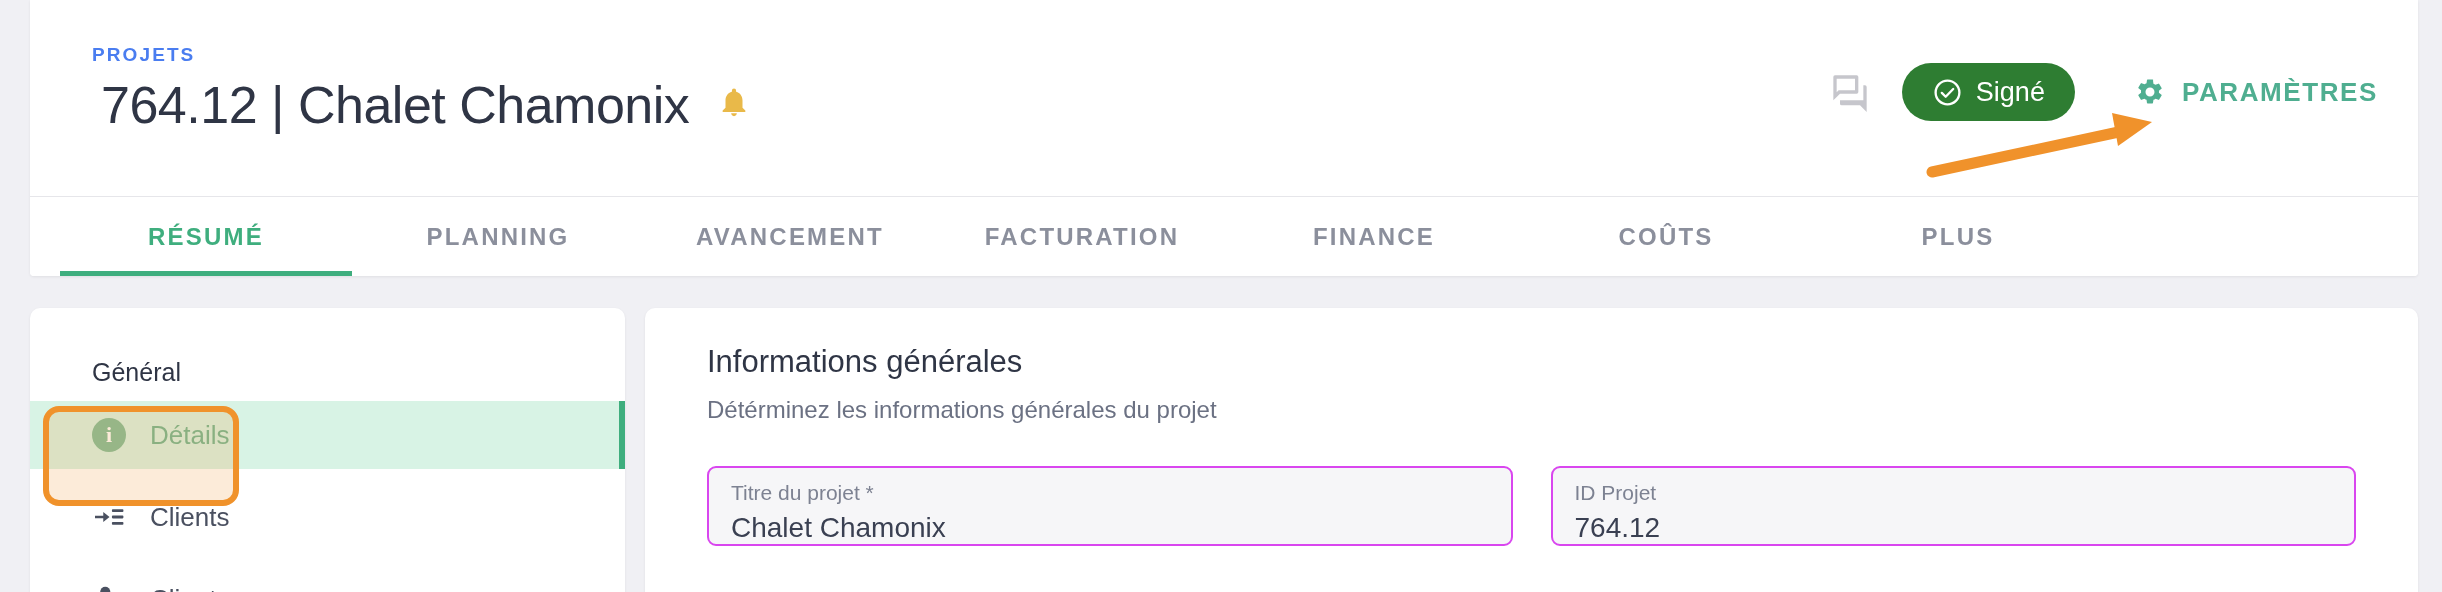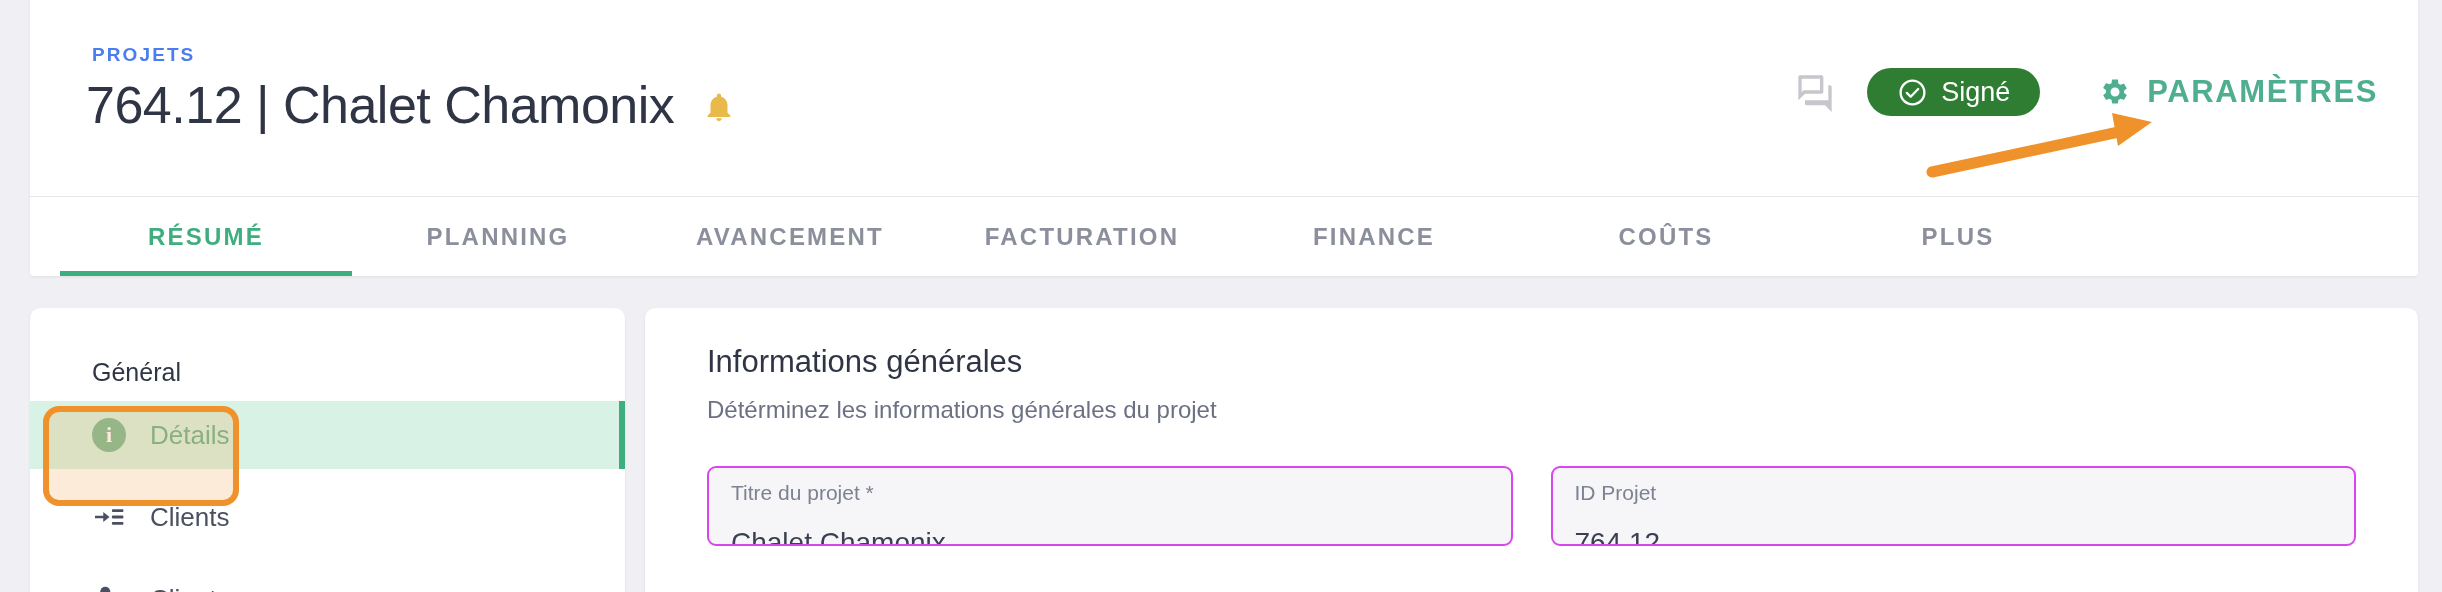--- a/index.html
+++ b/index.html
@@ -46,24 +46,23 @@
     top: 44px;
     font-size: 19px;
     font-weight: 600;
     letter-spacing: 2.1px;
     color: #4a7df0;
     cursor: pointer;
   }
 
   .title-row {
     position: absolute;
-    left: 56px;
+    left: 71px;
     top: 75px;
     display: flex;
-    align-items: center;
     gap: 28px;
   }
 
   .page-title {
     font-size: 52px;
     font-weight: 400;
     color: #2f3545;
     letter-spacing: -0.5px;
     white-space: nowrap;
   }
@@ -94,33 +93,33 @@
   }
 
   .status-badge {
     display: flex;
     align-items: center;
     gap: 13px;
     background: #2e7d32;
     color: #ffffff;
     border-radius: 34px;
     padding: 0 30px;
-    height: 48px;
+    height: 58px;
     font-size: 27px;
     cursor: pointer;
     white-space: nowrap;
   }
 
   .settings-link {
     display: flex;
     align-items: center;
     gap: 17px;
     margin-left: 60px;
     color: #4fae90;
-    font-size: 31px;
+    font-size: 26px;
     font-weight: 600;
     letter-spacing: 1.6px;
     cursor: pointer;
     white-space: nowrap;
   }
 
   
   .tabs-wrap {
     position: absolute;
     left: 0;
@@ -274,21 +273,21 @@
 
   .field-label {
     font-size: 21px;
     color: #7d8292;
     line-height: 1.1;
   }
 
   .field-value {
     font-size: 28px;
     color: #3a4052;
-    margin-top: 24px;
+    margin-top: 9px;
     line-height: 1.1;
   }
 
   
   .annot-svg {
     position: absolute;
     left: 0; top: 0;
     width: 2442px;
     height: 592px;
     pointer-events: none;

